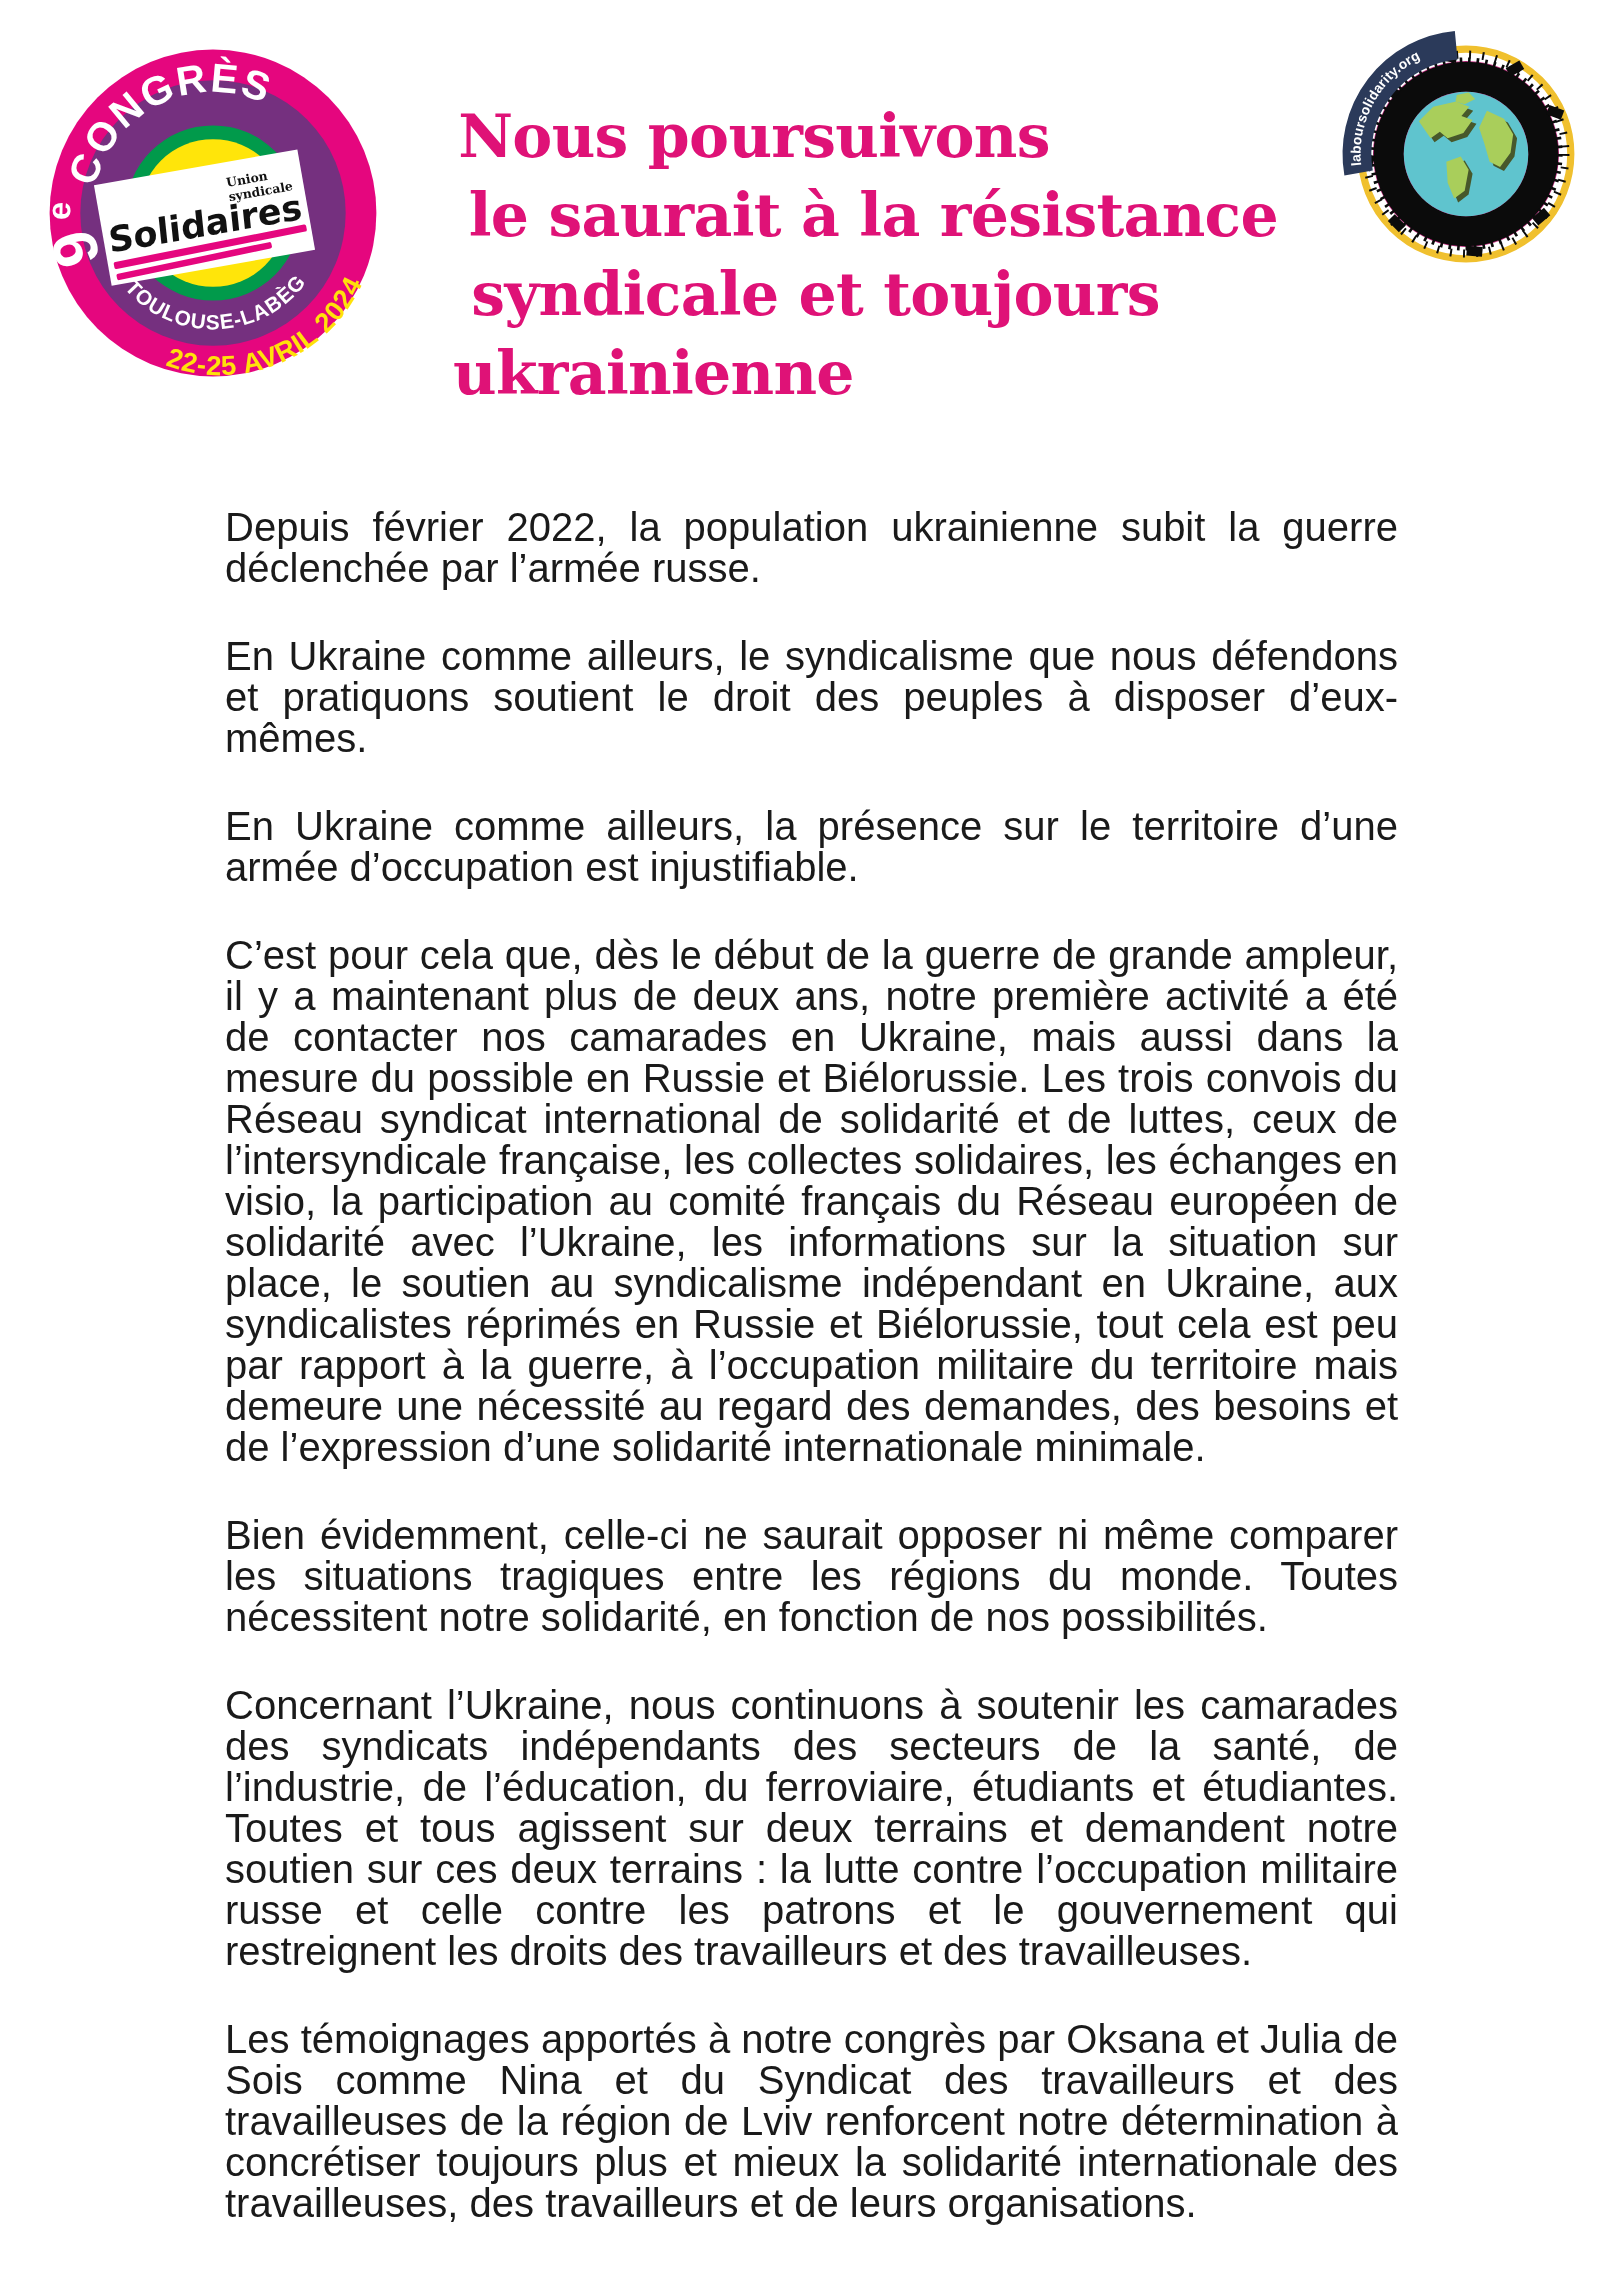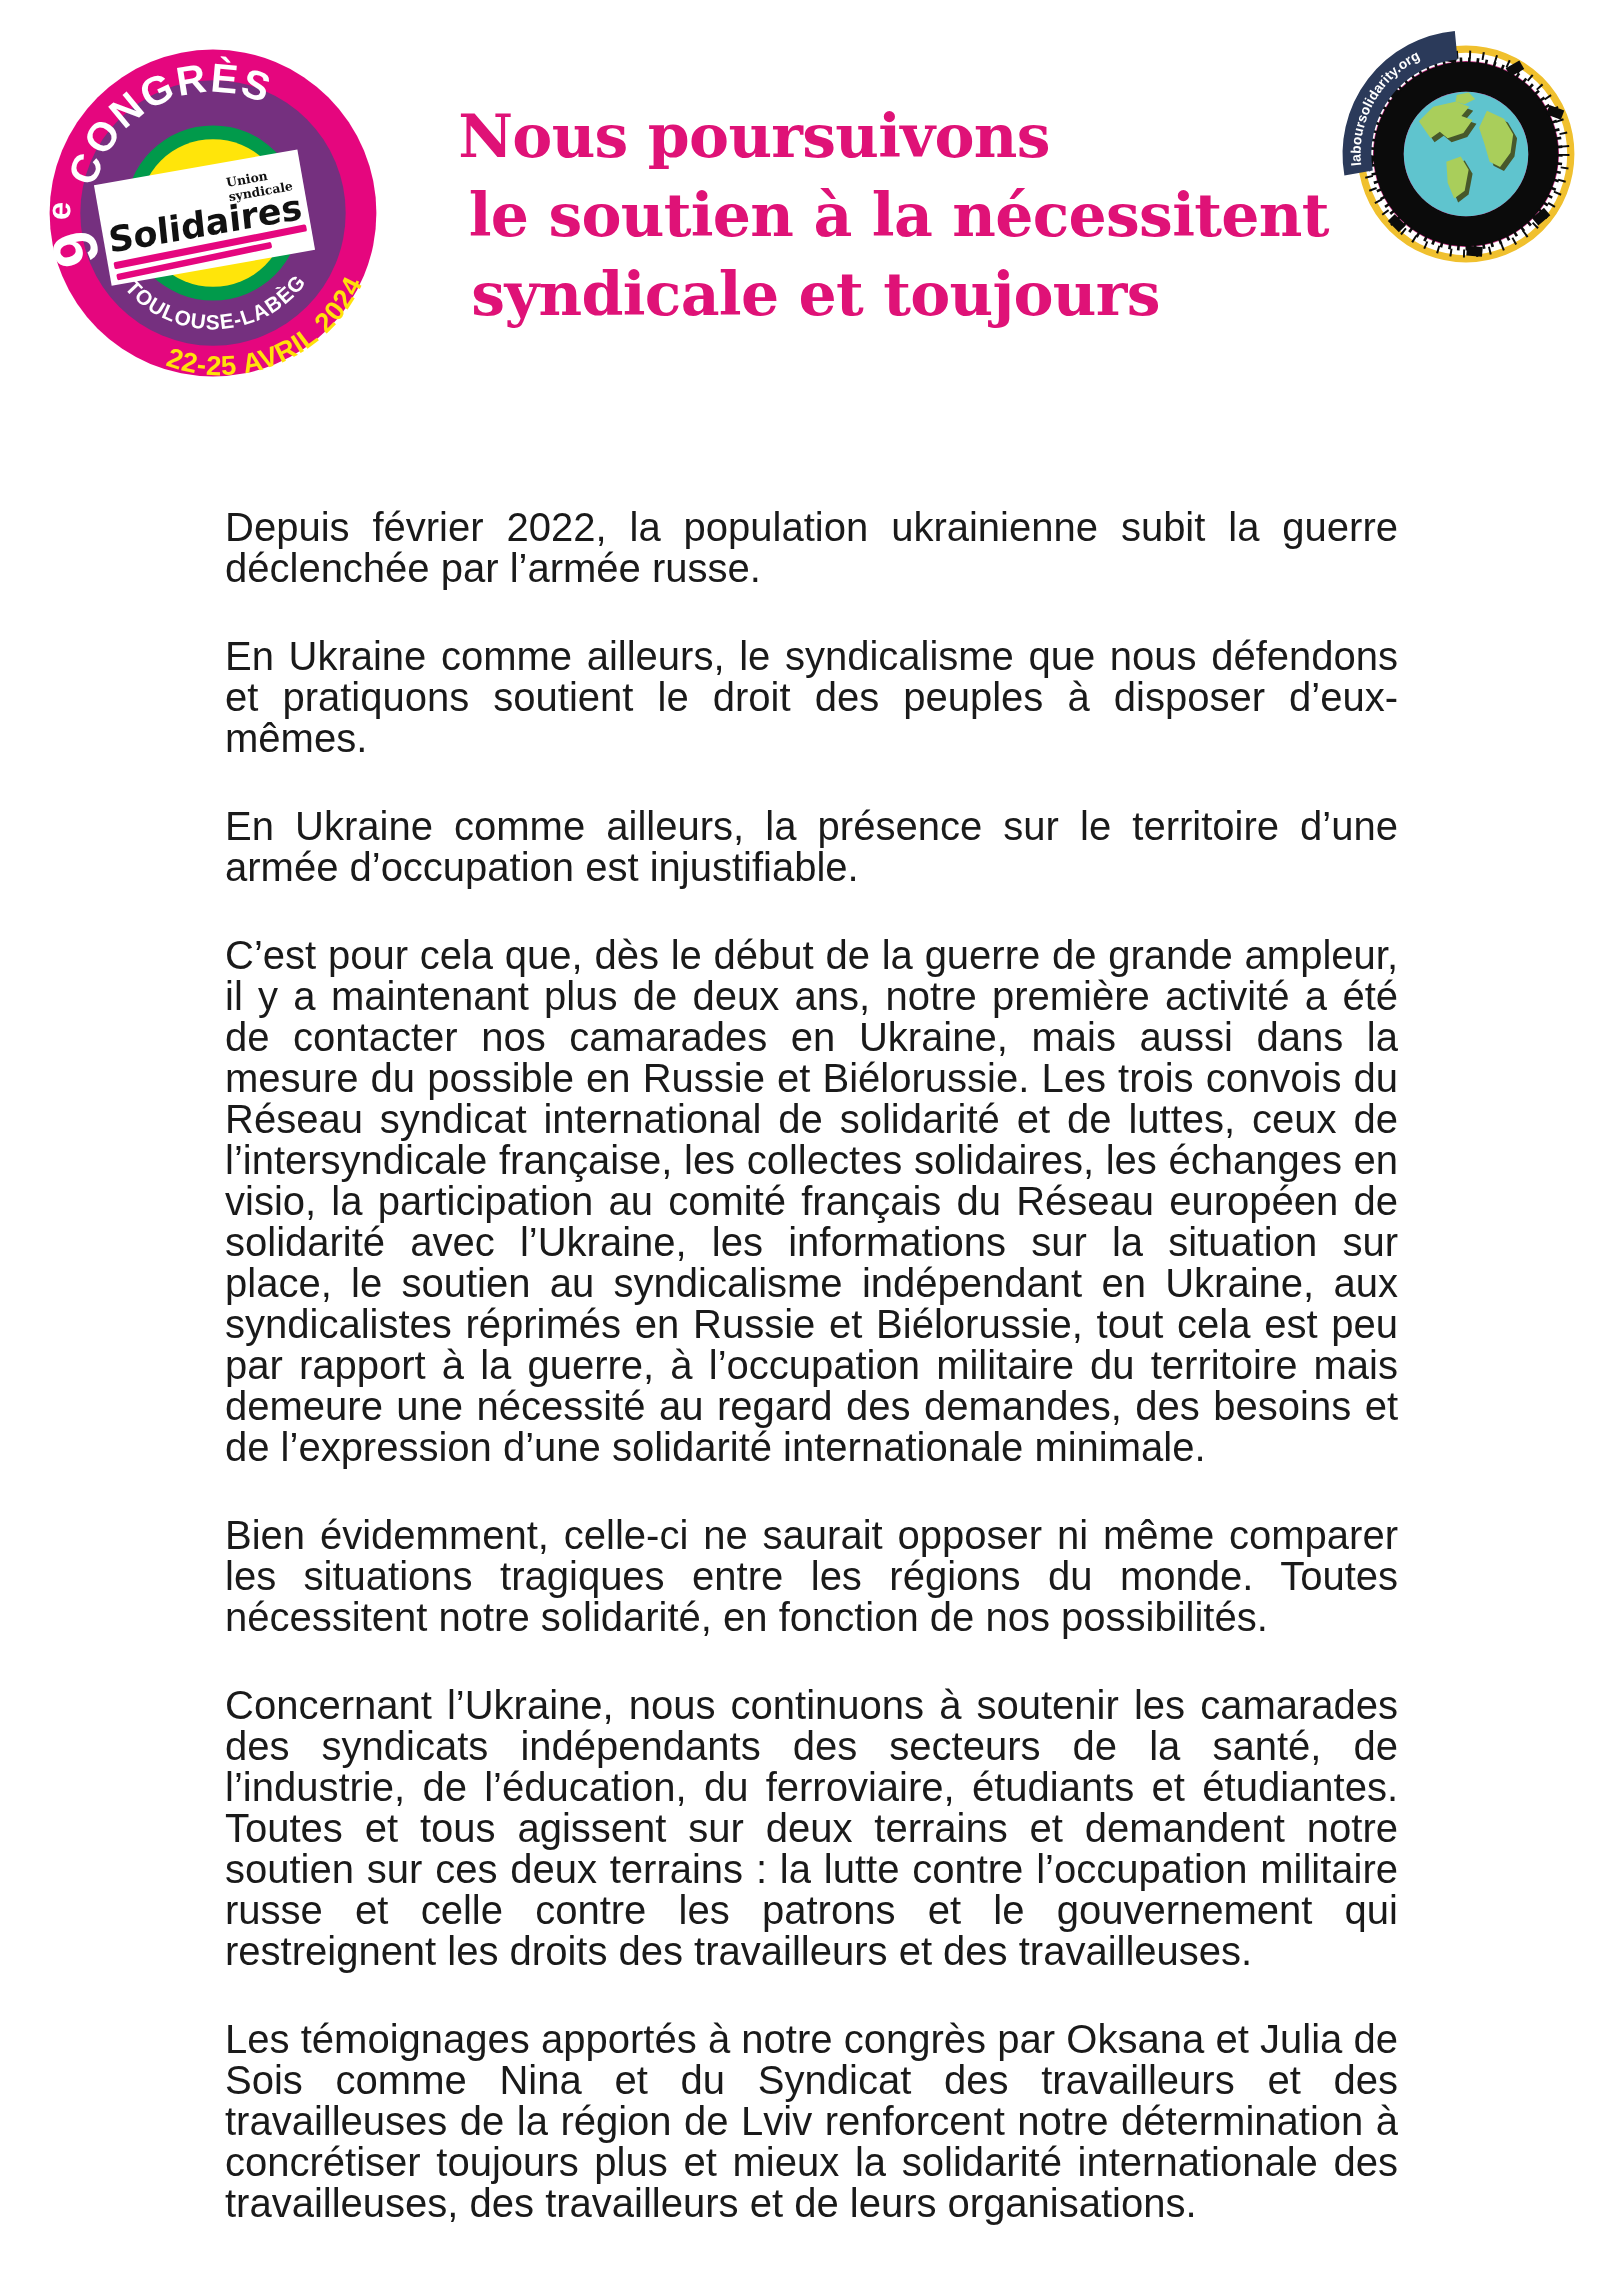--- a/index.html
+++ b/index.html
@@ -69,22 +69,23 @@
       <textPath href="#arcLoc" startOffset="2%"><tspan>TOULOUSE-LABÈGE</tspan></textPath>
     </text>
 
     <text font-family="Liberation Sans, sans-serif" font-weight="bold" font-size="42" letter-spacing="1" fill="#FFE10A">
       <textPath href="#arcDates" startOffset="1%"><tspan>22-25 AVRIL 2024</tspan></textPath>
     </text>
   </svg>
 
   <div class="title" style="color: rgb(223, 18, 119);">
     <div class="l1">Nous poursuivons</div>
-    <div class="l2">le soutien à la nécessitent</div>
+    <div class="l2">le saurait à la résistance</div>
     <div class="l3">syndicale et toujours</div>
+    <div class="l4">ukrainienne</div>
   </div>
 
   <svg class="logo-right-svg" width="262" height="262" viewBox="0 0 400 400">
     <defs>
       <path id="arcBand" d="M 36 229 A 167 167 0 0 1 185 34"></path>
     </defs>
 
     <circle cx="200" cy="200" r="160" fill="none" stroke-width="11" stroke="#F0C02E"></circle>
     <circle cx="200" cy="200" r="142" fill="#C62F84"></circle>
 

